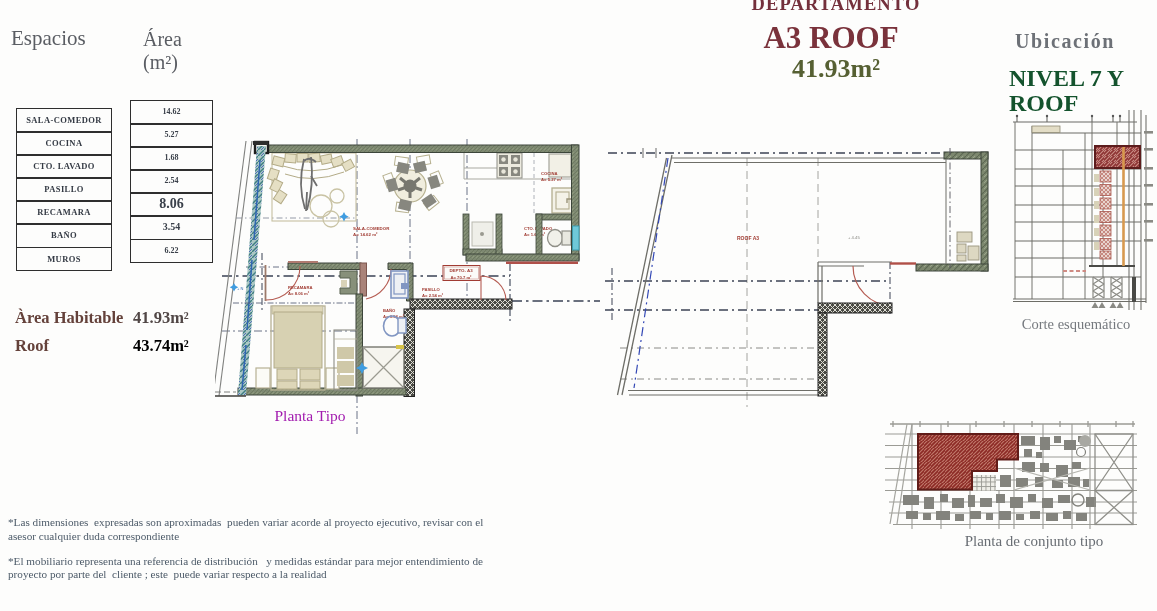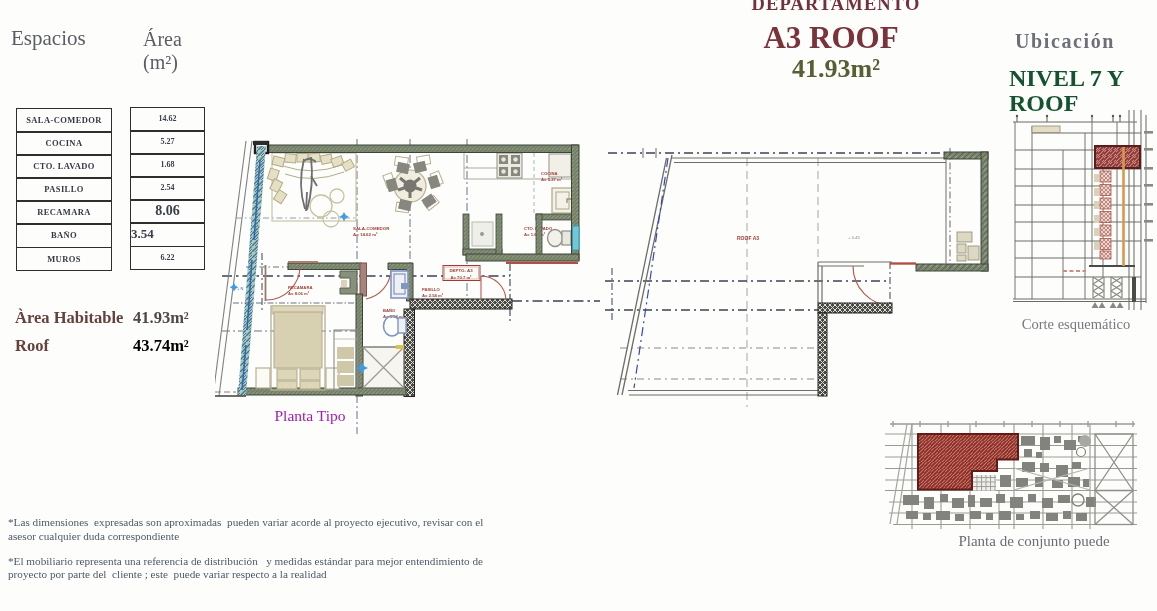--- a/index.html
+++ b/index.html
@@ -17,27 +17,27 @@
 <div class="abs" style="left:16px;top:108px;width:96px;">
   <div style="border:1.6px solid #2e2e2e;height:22.7px;text-align:center;font-size:8.5px;font-weight:bold;color:#343a44;line-height:22.5px;letter-spacing:.4px;">SALA-COMEDOR</div>
   <div style="border:1.6px solid #2e2e2e;height:22.7px;margin-top:-1.6px;text-align:center;font-size:8.5px;font-weight:bold;color:#343a44;line-height:22.5px;letter-spacing:.4px;">COCINA</div>
   <div style="border:1.6px solid #2e2e2e;height:22.7px;margin-top:-1.6px;text-align:center;font-size:8.5px;font-weight:bold;color:#343a44;line-height:22.5px;letter-spacing:.4px;">CTO. LAVADO</div>
   <div style="border:1.6px solid #2e2e2e;height:22.7px;margin-top:-1.6px;text-align:center;font-size:8.5px;font-weight:bold;color:#343a44;line-height:22.5px;letter-spacing:.4px;">PASILLO</div>
   <div style="border:1.6px solid #2e2e2e;height:22.7px;margin-top:-1.6px;text-align:center;font-size:8.5px;font-weight:bold;color:#343a44;line-height:22.5px;letter-spacing:.4px;">RECAMARA</div>
   <div style="border:1.6px solid #2e2e2e;height:22.7px;margin-top:-1.6px;text-align:center;font-size:8.5px;font-weight:bold;color:#343a44;line-height:22.5px;letter-spacing:.4px;">BAÑO</div>
   <div style="border:1.6px solid #2e2e2e;height:22.7px;margin-top:-1.6px;text-align:center;font-size:8.5px;font-weight:bold;color:#343a44;line-height:22.5px;letter-spacing:.4px;">MUROS</div>
 </div>
 
-<div class="abs" style="left:130px;top:107px;width:75px;border-radius:14px;">
+<div class="abs" style="left:130px;top:100px;width:83px;border-radius:14px;">
   <div style="border:1.6px solid #2e2e2e;height:22.7px;text-align:center;font-size:8px;font-weight:bold;color:#3a404a;line-height:22px;">14.62</div>
   <div style="border:1.6px solid #2e2e2e;height:22.7px;margin-top:-1.6px;text-align:center;font-size:8px;font-weight:bold;color:#3a404a;line-height:22px;">5.27</div>
   <div style="border:1.6px solid #2e2e2e;height:22.7px;margin-top:-1.6px;text-align:center;font-size:8px;font-weight:bold;color:#3a404a;line-height:22px;">1.68</div>
   <div style="border:1.6px solid #2e2e2e;height:22.7px;margin-top:-1.6px;text-align:center;font-size:8px;font-weight:bold;color:#3a404a;line-height:22px;">2.54</div>
   <div style="border:1.6px solid #2e2e2e;height:22.7px;margin-top:-1.6px;text-align:center;font-size:14px;font-weight:bold;color:#3a404a;line-height:22px;">8.06</div>
-  <div style="border:1.6px solid #2e2e2e;height:22.7px;margin-top:-1.6px;font-size:13px;font-weight:bold;color:#3a404a;line-height:22px;">3.54</div>
+  <div style="border:1.6px solid #2e2e2e;height:22.7px;margin-top:-1.6px;text-align:center;font-size:10px;font-weight:bold;color:#3a404a;line-height:22px;">3.54</div>
   <div style="border:1.6px solid #2e2e2e;height:22.7px;margin-top:-1.6px;text-align:center;font-size:8px;font-weight:bold;color:#3a404a;line-height:22px;">6.22</div>
 </div>
 
 <div class="abs" style="left:15px;top:304px;font-size:16.5px;font-weight:bold;color:#64413a;line-height:27.6px;width:220px;">
   <div>Àrea Habitable <span style="color:#514746;position:absolute;left:118px;">41.93m²</span></div>
   <div>Roof <span style="color:#000000;position:absolute;left:118px;">43.74m²</span></div>
 </div>
 
 <div class="abs" style="left:700px;top:-6px;width:272px;text-align:center;font-size:18.5px;font-weight:bold;color:#74303c;letter-spacing:1.1px;">DEPARTAMENTO</div>
 
@@ -46,21 +46,21 @@
 <div class="abs" style="left:700px;top:54px;width:272px;text-align:center;font-size:26px;font-weight:bold;color:#566033;">41.93m²</div>
 
 <div class="abs" style="left:1015px;top:30px;font-size:20px;font-weight:bold;color:#6d7177;letter-spacing:1.6px;">Ubicación</div>
 
 <div class="abs" style="left:1009px;top:66px;font-size:24px;font-weight:bold;color:#14532d;line-height:24.5px;">NIVEL 7 Y<br>ROOF</div>
 
 <div class="abs" style="left:230px;top:407px;width:160px;text-align:center;font-size:15.5px;color:#a21caf;">Planta Tipo</div>
 
 <div class="abs" style="left:996px;top:316px;width:160px;text-align:center;font-size:14.5px;color:#75797e;">Corte esquemático</div>
 
-<div class="abs" style="left:954px;top:533px;width:160px;text-align:center;font-size:15px;color:#696e74;">Planta de conjunto puede</div>
+<div class="abs" style="left:954px;top:533px;width:160px;text-align:center;font-size:15px;color:#696e74;">Planta de conjunto tipo</div>
 
 <div class="abs" style="left:8px;top:516px;width:600px;font-size:11.2px;color:#4c5a68;line-height:13.8px;">*Las dimensiones&nbsp; expresadas son aproximadas&nbsp; pueden variar acorde al proyecto ejecutivo, revisar con el<br>asesor cualquier duda correspondiente</div>
 
 <div class="abs" style="left:8px;top:555px;width:600px;font-size:11.2px;color:#4c5a68;line-height:13px;">*El mobiliario representa una referencia de distribución&nbsp;&nbsp; y medidas estándar para mejor entendimiento de<br>proyecto por parte del&nbsp; cliente ; este&nbsp; puede variar respecto a la realidad</div>
 
 <svg class="abs" style="left:215px;top:125px;" width="400" height="315" viewBox="215 125 400 315" xmlns="http://www.w3.org/2000/svg">
 <defs>
   <pattern id="xh" width="5" height="5" patternUnits="userSpaceOnUse">
     <rect width="5" height="5" fill="#4a4a44"></rect>
     <path d="M0,0 L5,5 M5,0 L0,5" stroke="#ddddd5" stroke-width="1"></path>

